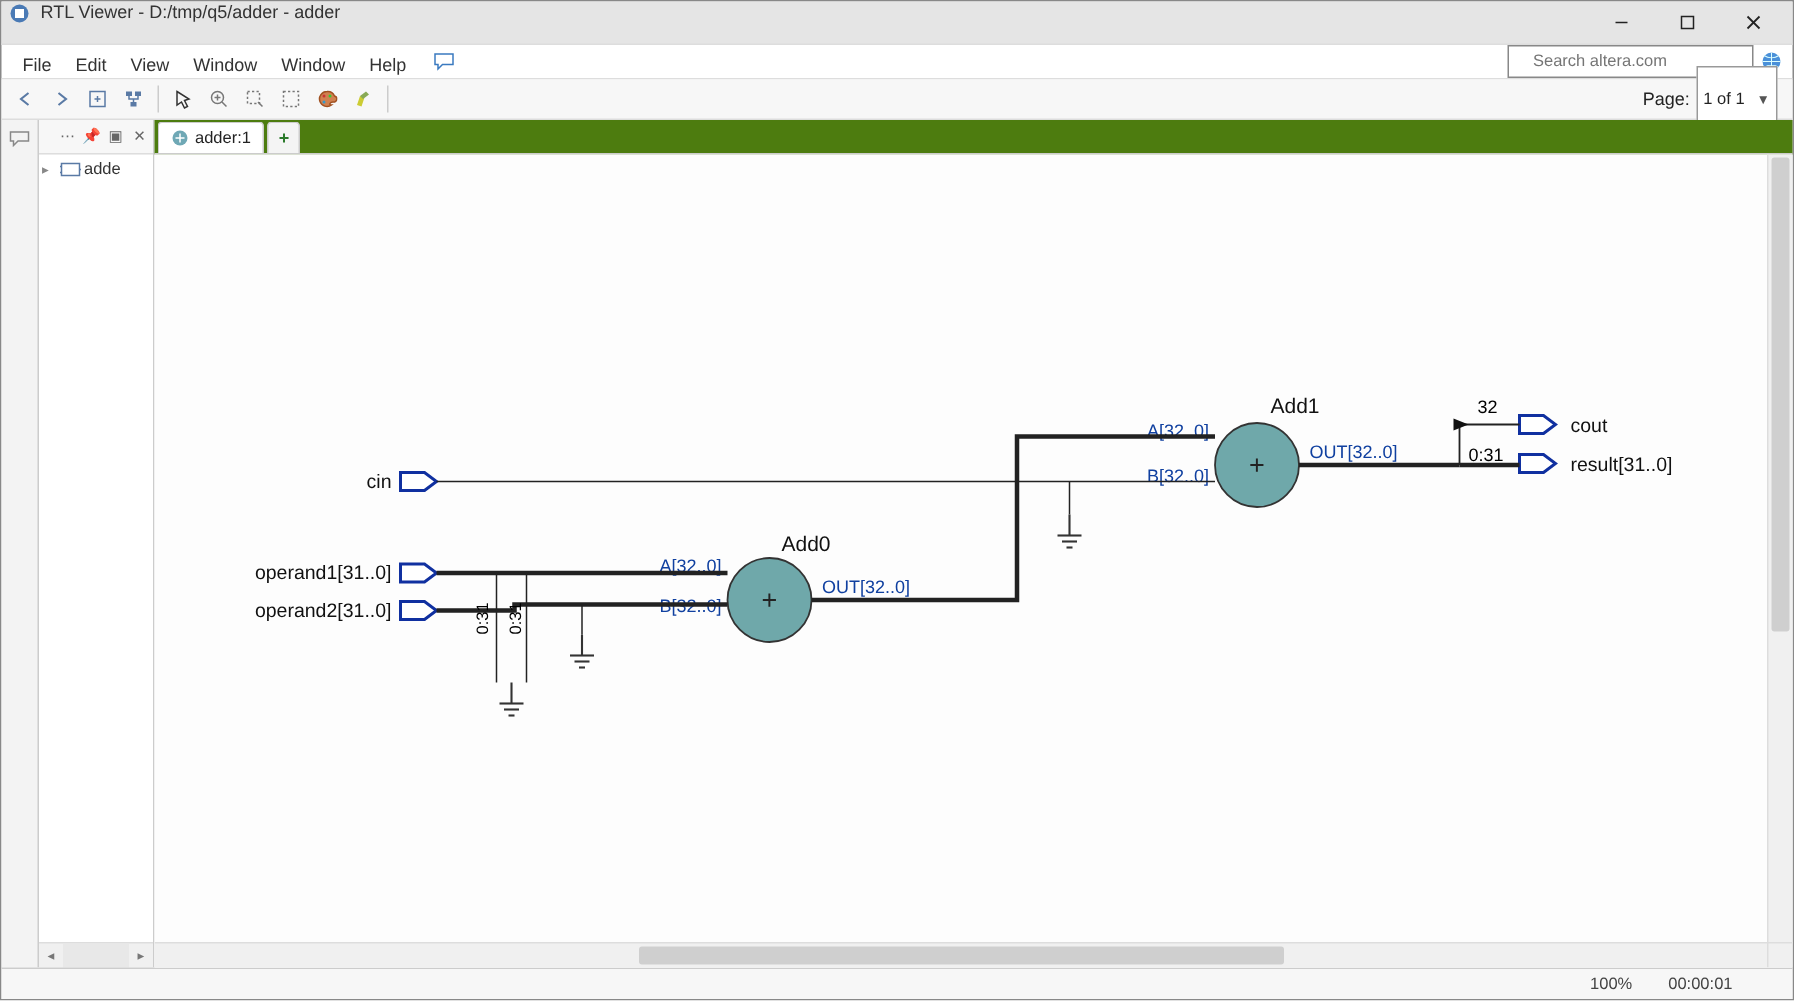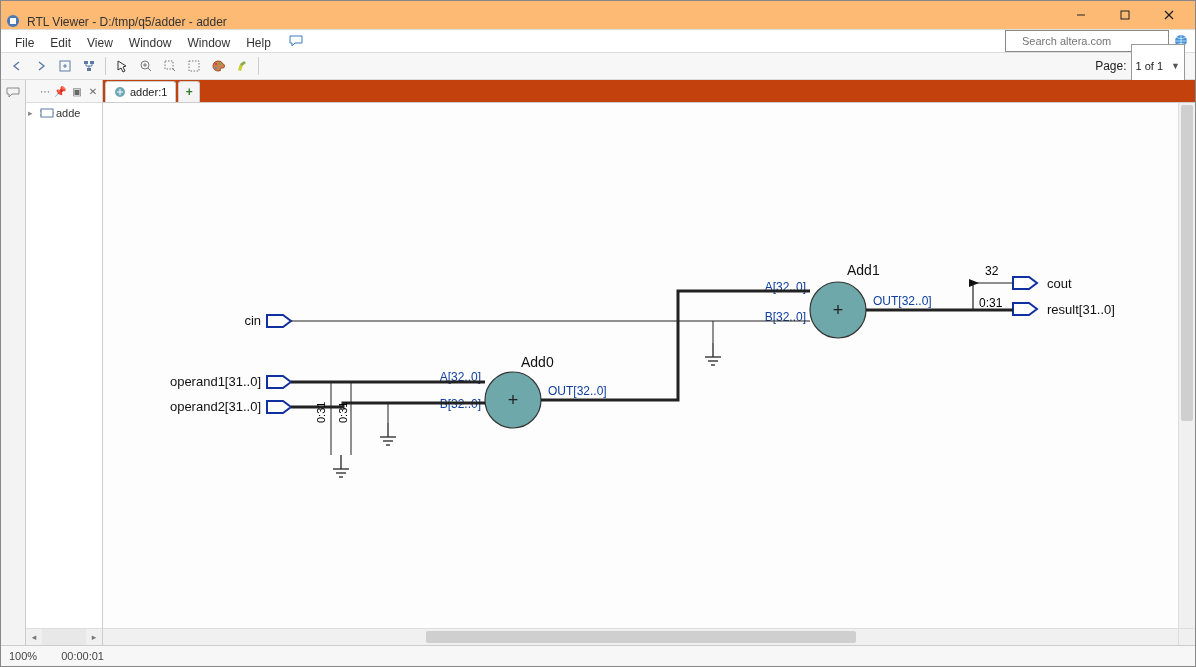--- a/index.html
+++ b/index.html
@@ -1,17 +1,17 @@
 <!DOCTYPE html>
 <html><head>
 <meta charset="utf-8">
 <style>
   html,body{margin:0;padding:0;font-family:"Segoe UI",Tahoma,sans-serif;font-size:12px;color:#222;background:#fff;overflow:hidden}
   .window{width:1196px;height:667px;display:flex;flex-direction:column;border:1px solid #888;box-sizing:border-box}
-  .titlebar{height:28px;background:#fdba74;display:flex;align-items:flex-end;padding:0 4px;border-bottom:1px solid #ddd}
+  .titlebar{height:28px;background:#e5e5e5;display:flex;align-items:flex-start;padding:0 4px;border-bottom:1px solid #ddd}
   .titlebar .app-icon{width:16px;height:16px;margin-right:6px}
   .titlebar .title{flex:1;font-size:12px;color:#333}
   .titlebar .win-btn{width:44px;height:28px;display:flex;align-items:center;justify-content:center;color:#222}
   .menubar{height:22px;display:flex;align-items:flex-end;padding:0 6px;border-bottom:1px solid #ddd}
   .menubar .menu-item{padding:2px 8px;color:#333;cursor:default}
   .menubar .right{margin-left:auto;display:flex;align-items:center;gap:4px}
   .search-input{width:130px;height:18px;border:1px solid #888;padding:1px 16px;font-size:11px;color:#888}
   .globe{width:16px;height:16px}
   .toolbar{height:26px;display:flex;align-items:center;padding:0 4px;border-bottom:1px solid #ddd;background:#f7f7f7}
   .tool-btn{width:20px;height:20px;display:flex;align-items:center;justify-content:center;margin:0 1px;border:1px solid transparent;border-radius:2px;color:#555}
@@ -29,34 +29,34 @@
   .side-toolbar .mini{width:14px;height:14px;display:flex;align-items:center;justify-content:center;font-size:10px;color:#666}
   .tree{flex:1;overflow:hidden;padding:2px 0}
   .tree-row{display:flex;align-items:center;gap:2px;padding:0 2px;height:16px;font-size:11px;color:#333;white-space:nowrap}
   .tree-row .exp{width:10px;color:#888;font-size:9px}
   .tree-row .ticon{width:14px;height:12px}
   .side-scroll{height:16px;border-top:1px solid #ddd;display:flex;background:#f0f0f0}
   .side-scroll .sarrow{width:16px;display:flex;align-items:center;justify-content:center;color:#777;font-size:9px}
   .side-scroll .strack{flex:1;background:#e8e8e8}
 
   .main{flex:1;display:flex;flex-direction:column;min-width:0}
-  .tabstrip{height:22px;display:flex;align-items:flex-end;background:#c2410c;border-bottom:1px solid #ccc;padding-left:2px;gap:2px}
+  .tabstrip{height:22px;display:flex;align-items:flex-end;background:#4d7c0f;border-bottom:1px solid #ccc;padding-left:2px;gap:2px}
   .tab{height:20px;background:#fff;border:1px solid #ccc;border-bottom:none;display:flex;align-items:center;padding:0 8px;gap:4px;font-size:11px;border-radius:3px 3px 0 0}
   .tab .tabicon{width:12px;height:12px}
   .addtab{height:20px;width:20px;background:#f4f4f4;border:1px solid #ccc;border-bottom:none;display:flex;align-items:center;justify-content:center;color:#2a7a2a;font-weight:bold;border-radius:3px 3px 0 0}
 
   .canvas-wrap{flex:1;position:relative;overflow:hidden;background:#fdfdfd}
   .canvas{position:absolute;left:0;top:0}
   .vscroll{position:absolute;right:0;top:0;bottom:16px;width:16px;background:#f0f0f0;border-left:1px solid #ddd}
   .vscroll .thumb{position:absolute;left:2px;right:2px;top:2px;height:60%;background:#cfcfcf;border-radius:2px}
   .hscroll{position:absolute;left:0;right:16px;bottom:0;height:16px;background:#f0f0f0;border-top:1px solid #ddd}
   .hscroll .thumb{position:absolute;top:2px;bottom:2px;left:30%;width:40%;background:#cfcfcf;border-radius:2px}
   .corner{position:absolute;right:0;bottom:0;width:16px;height:16px;background:#f0f0f0;border-left:1px solid #ddd;border-top:1px solid #ddd}
 
-  .statusbar{height:20px;border-top:1px solid #ccc;display:flex;align-items:center;justify-content:flex-start;gap:24px;padding:0 40px 0 8px;font-size:11px;color:#444;background:#f7f7f7}
+  .statusbar{height:20px;border-top:1px solid #ccc;display:flex;align-items:center;justify-content:flex-end;gap:24px;padding:0 40px 0 8px;font-size:11px;color:#444;background:#f7f7f7}
 
   .svg-port text{font-family:inherit;font-size:13px;fill:#111}
 </style>
 </head>
 <body>
 
 <div class="window">
 
   <div class="titlebar">
     <svg class="app-icon" viewBox="0 0 16 16">

